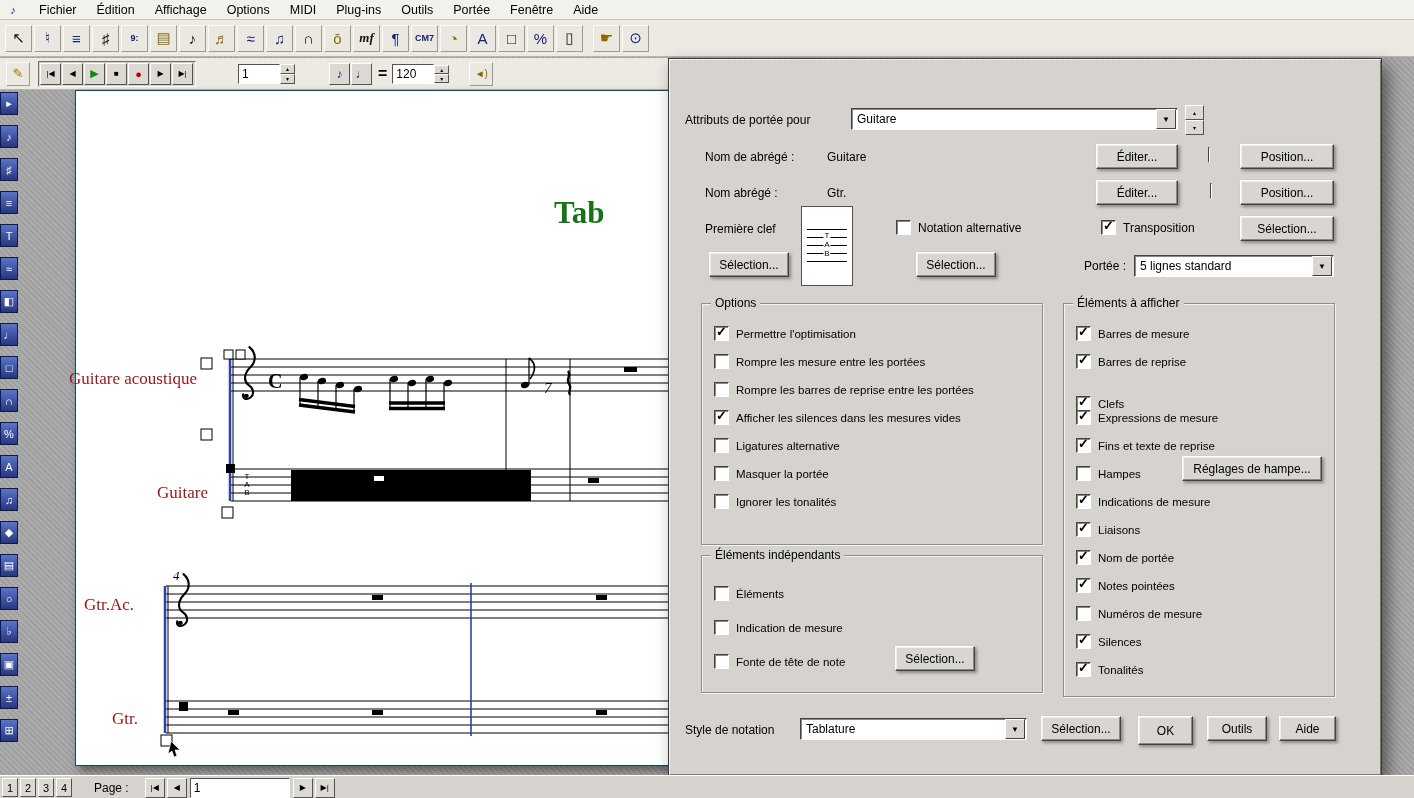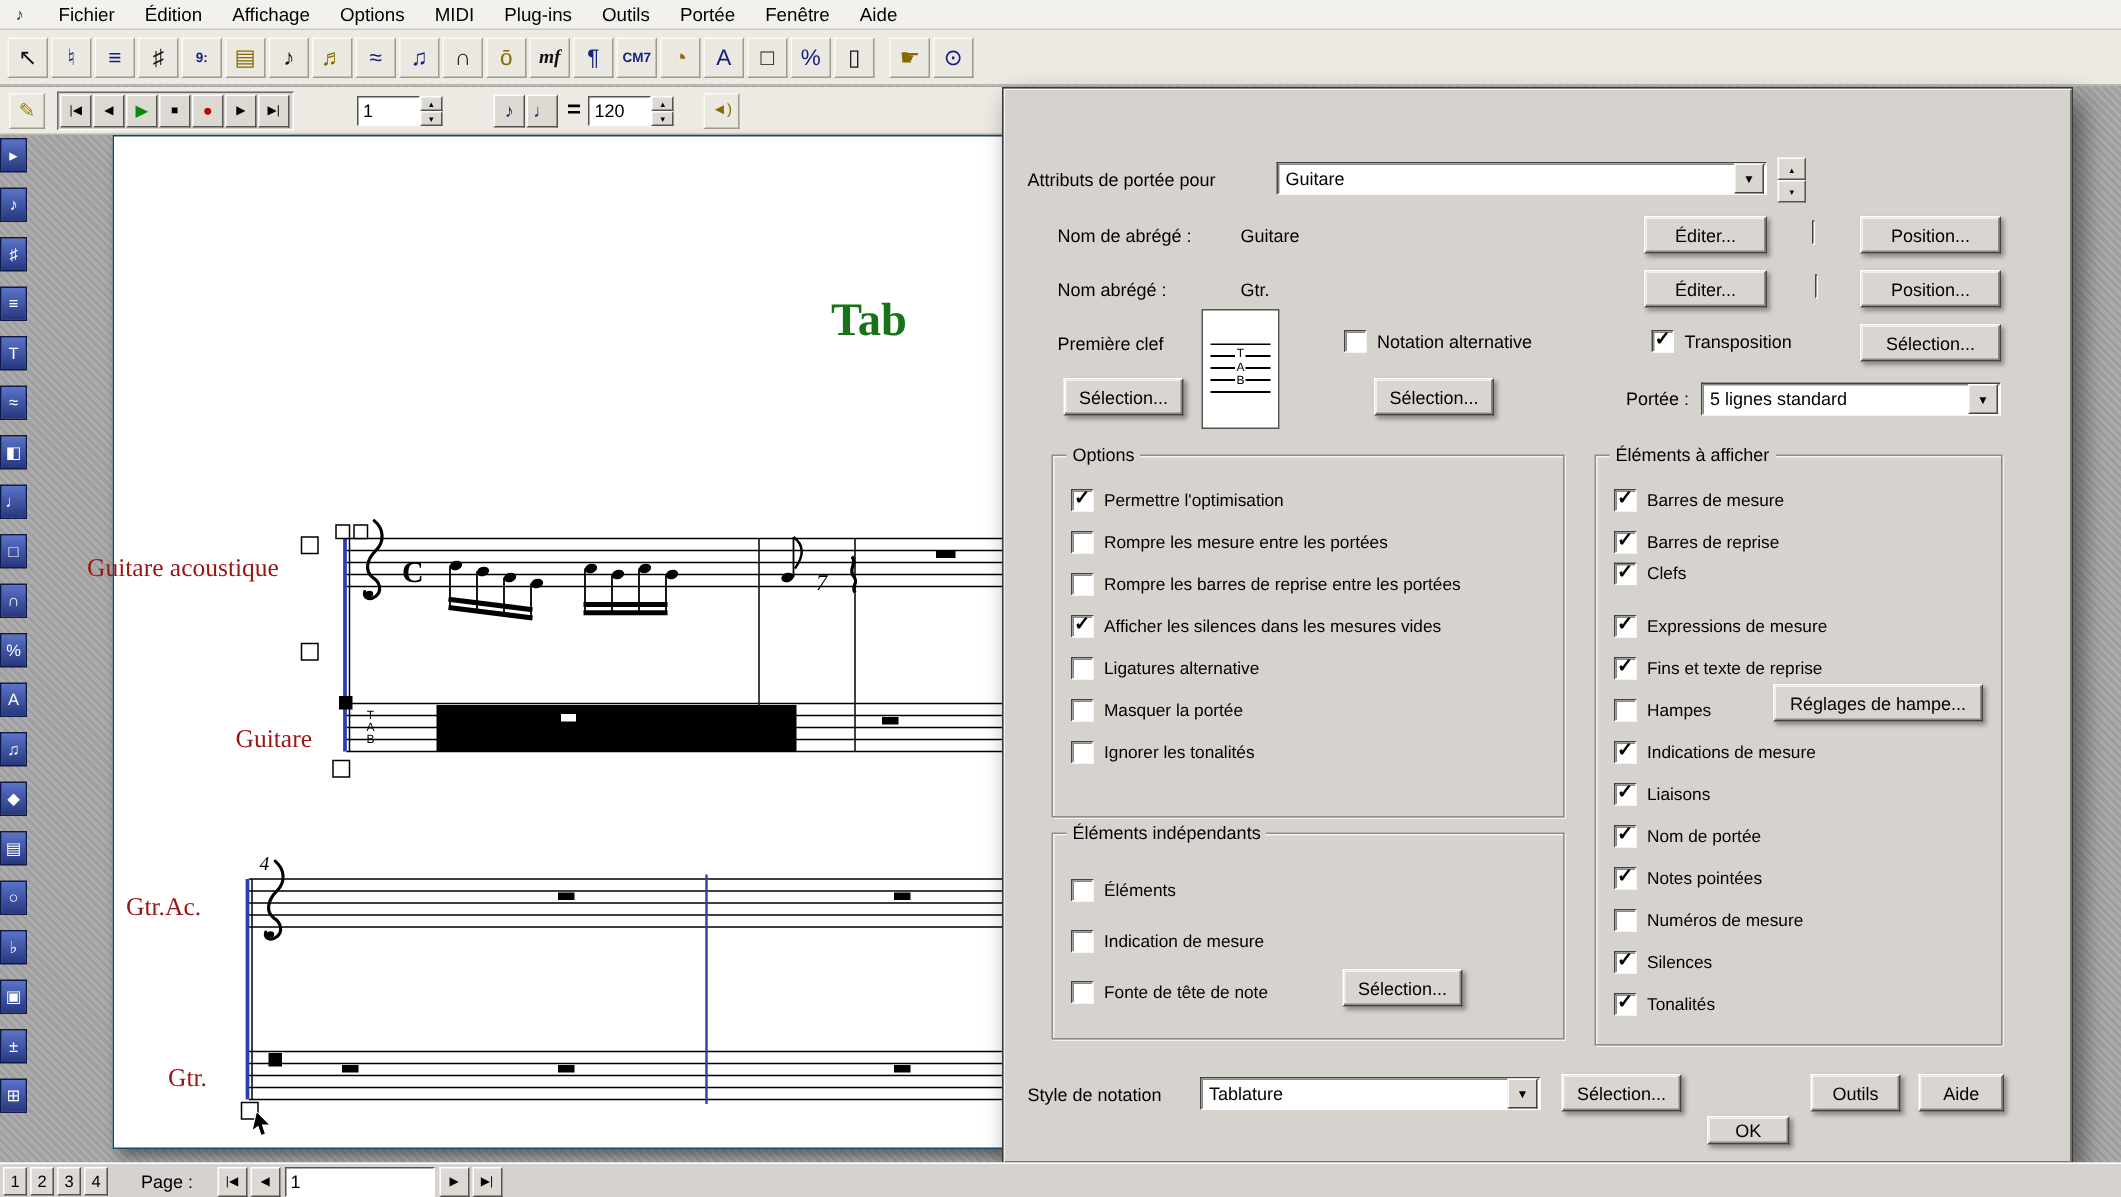--- a/index.html
+++ b/index.html
@@ -178,21 +178,21 @@
   <div class="pal">▤</div>
   <div class="pal">○</div>
   <div class="pal">♭</div>
   <div class="pal">▣</div>
   <div class="pal">±</div>
   <div class="pal">⊞</div>
 </div>
 
 <div class="page">
   <div class="score-title">Tab</div>
-  <div class="stafflabel" style="left:-18px;top:278px;width:150px;text-align:left">Guitare acoustique</div>
+  <div class="stafflabel" style="left:-18px;top:278px;width:150px;text-align:center">Guitare acoustique</div>
   <div class="stafflabel" style="left:-18px;top:392px;width:150px;text-align:right">Guitare</div>
   <div class="stafflabel" style="left:8px;top:504px;width:60px;text-align:left">Gtr.Ac.</div>
   <div class="stafflabel" style="left:36px;top:618px;width:40px;text-align:left">Gtr.</div>
 
   <svg width="595" height="674" viewBox="0 0 595 674" style="position:absolute;left:0;top:0">
 
     <g stroke="#000" stroke-width="1">
       <line x1="155" y1="268" x2="594" y2="268"></line>
         <line x1="155" y1="276" x2="594" y2="276"></line>
       <line x1="155" y1="284" x2="594" y2="284"></line>
@@ -421,21 +421,21 @@
   <div class="group" style="left:394px;top:244px;width:270px;height:392px">
     <span class="group-title">Éléments à afficher</span>
     <div class="grow" style="top:22px">
         <span class="cb checked"></span>
         <span>Barres de mesure</span>
       </div>
     <div class="grow" style="top:50px">
         <span class="cb checked"></span>
         <span>Barres de reprise</span>
       </div>
-    <div class="grow" style="top:71px">
+    <div class="grow" style="top:92px">
         <span class="cb checked"></span>
         <span>Clefs</span>
       </div>
     <div class="grow" style="top:106px">
         <span class="cb checked"></span>
         <span>Expressions de mesure</span>
       </div>
     <div class="grow" style="top:134px">
         <span class="cb checked"></span>
         <span>Fins et texte de reprise</span>
@@ -475,21 +475,21 @@
       </div>
   </div>
 
   
   <span class="dlabel" style="left:16px;top:664px">Style de notation</span>
   <div class="combo" style="left:131px;top:659px;width:227px">
     <span class="combo-text">Tablature</span>
     <span class="combo-arrow">▼</span>
   </div>
   <div class="btn" style="left:372px;top:657px;width:80px;height:25px">Sélection...</div>
-  <div class="btn" style="left:469px;top:685px;width:55px;height:19px">OK</div>
+  <div class="btn" style="left:469px;top:657px;width:55px;height:29px">OK</div>
   <div class="btn" style="left:538px;top:657px;width:60px;height:25px">Outils</div>
   <div class="btn" style="left:610px;top:657px;width:57px;height:25px">Aide</div>
 </div>
 
 <div class="statusbar">
   <div class="pgtile">1</div>
   <div class="pgtile">2</div>
   <div class="pgtile">3</div>
   <div class="pgtile">4</div>
   <span style="margin-left:22px">Page :</span>

